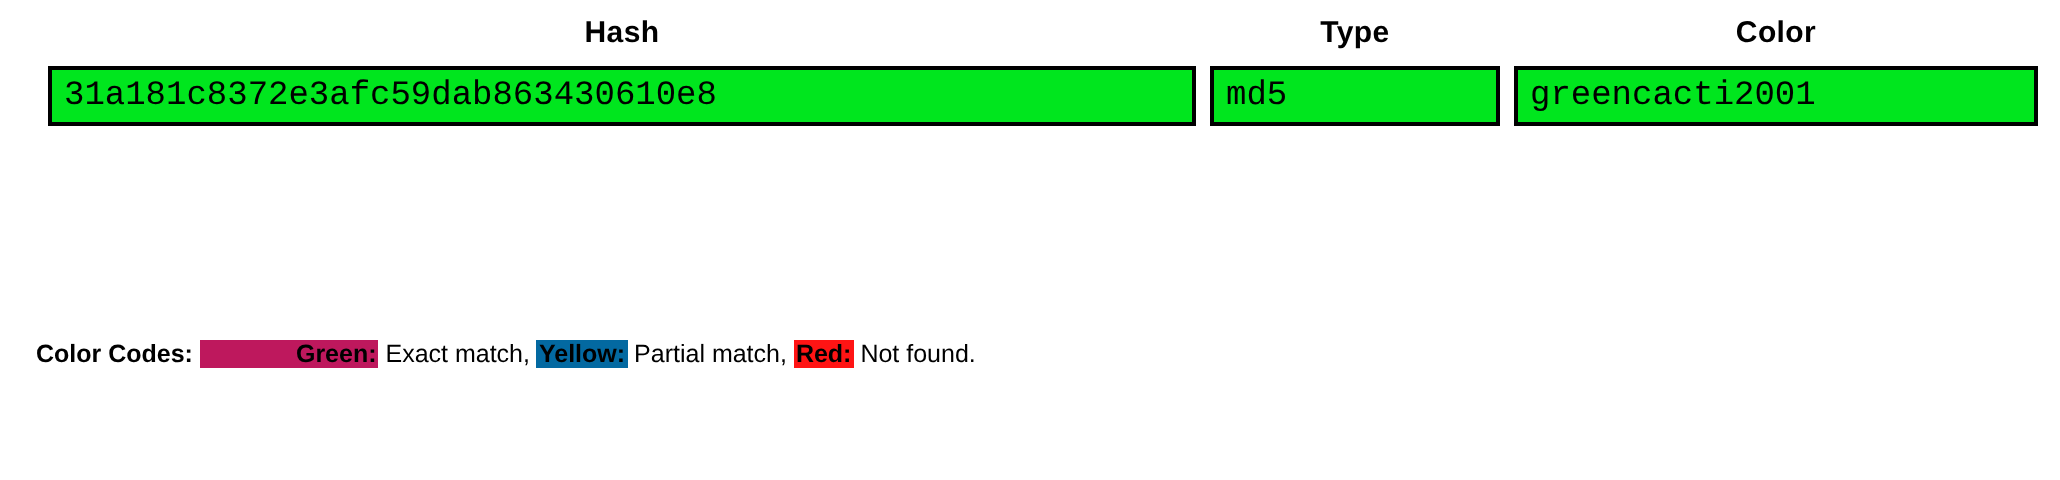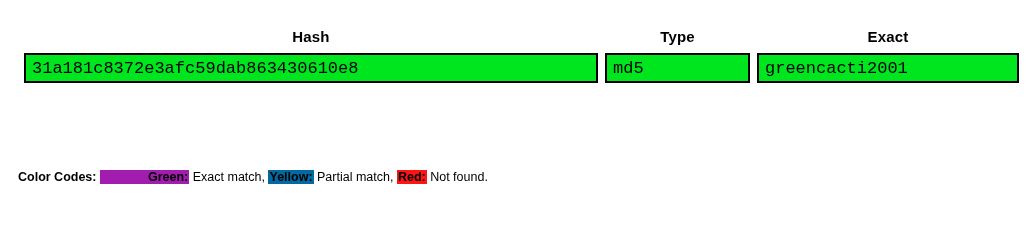--- a/index.html
+++ b/index.html
@@ -23,21 +23,20 @@
 
   
   .results-table {
     position: absolute;
     left: 17px;
     top: 4px;
     width: 996px;
     border-collapse: separate;
     border-spacing: 7px 4px;
     table-layout: fixed;
-    margin-top: 20px;
   }
 
   .results-table th {
     font-family: "Liberation Sans", sans-serif;
     font-size: 15px;
     font-weight: bold;
     text-align: center;
     padding: 0 0 4px 0;
     color: #000000;
     letter-spacing: 0.2px;
@@ -75,41 +74,41 @@
     color: #000000;
   }
   .legend-title {
     font-weight: bold;
   }
   .chip {
     font-weight: bold;
     padding: 0 1px;
     color: #000000;
   }
-  .chip-green  { background: #a21caf; padding-left: 48px; }
+  .chip-green  { background: #be185d; padding-left: 48px; }
   .chip-yellow { background: #0369a1; }
   .chip-red    { background: #ff1414; text-align: center; }
   .legend-text { }
 </style>
 </head>
 <body>
 
 <div class="page">
 
   <table class="results-table">
     <colgroup>
       <col class="col-hash">
       <col class="col-type">
       <col class="col-result">
     </colgroup>
     <thead>
       <tr>
         <th>Hash</th>
         <th>Type</th>
-        <th>Exact</th>
+        <th>Color</th>
       </tr>
     </thead>
     <tbody>
 
       <tr>
         <td class="status-green">31a181c8372e3afc59dab863430610e8</td>
         <td class="status-green">md5</td>
         <td class="status-green">greencacti2001</td>
       </tr>
 

